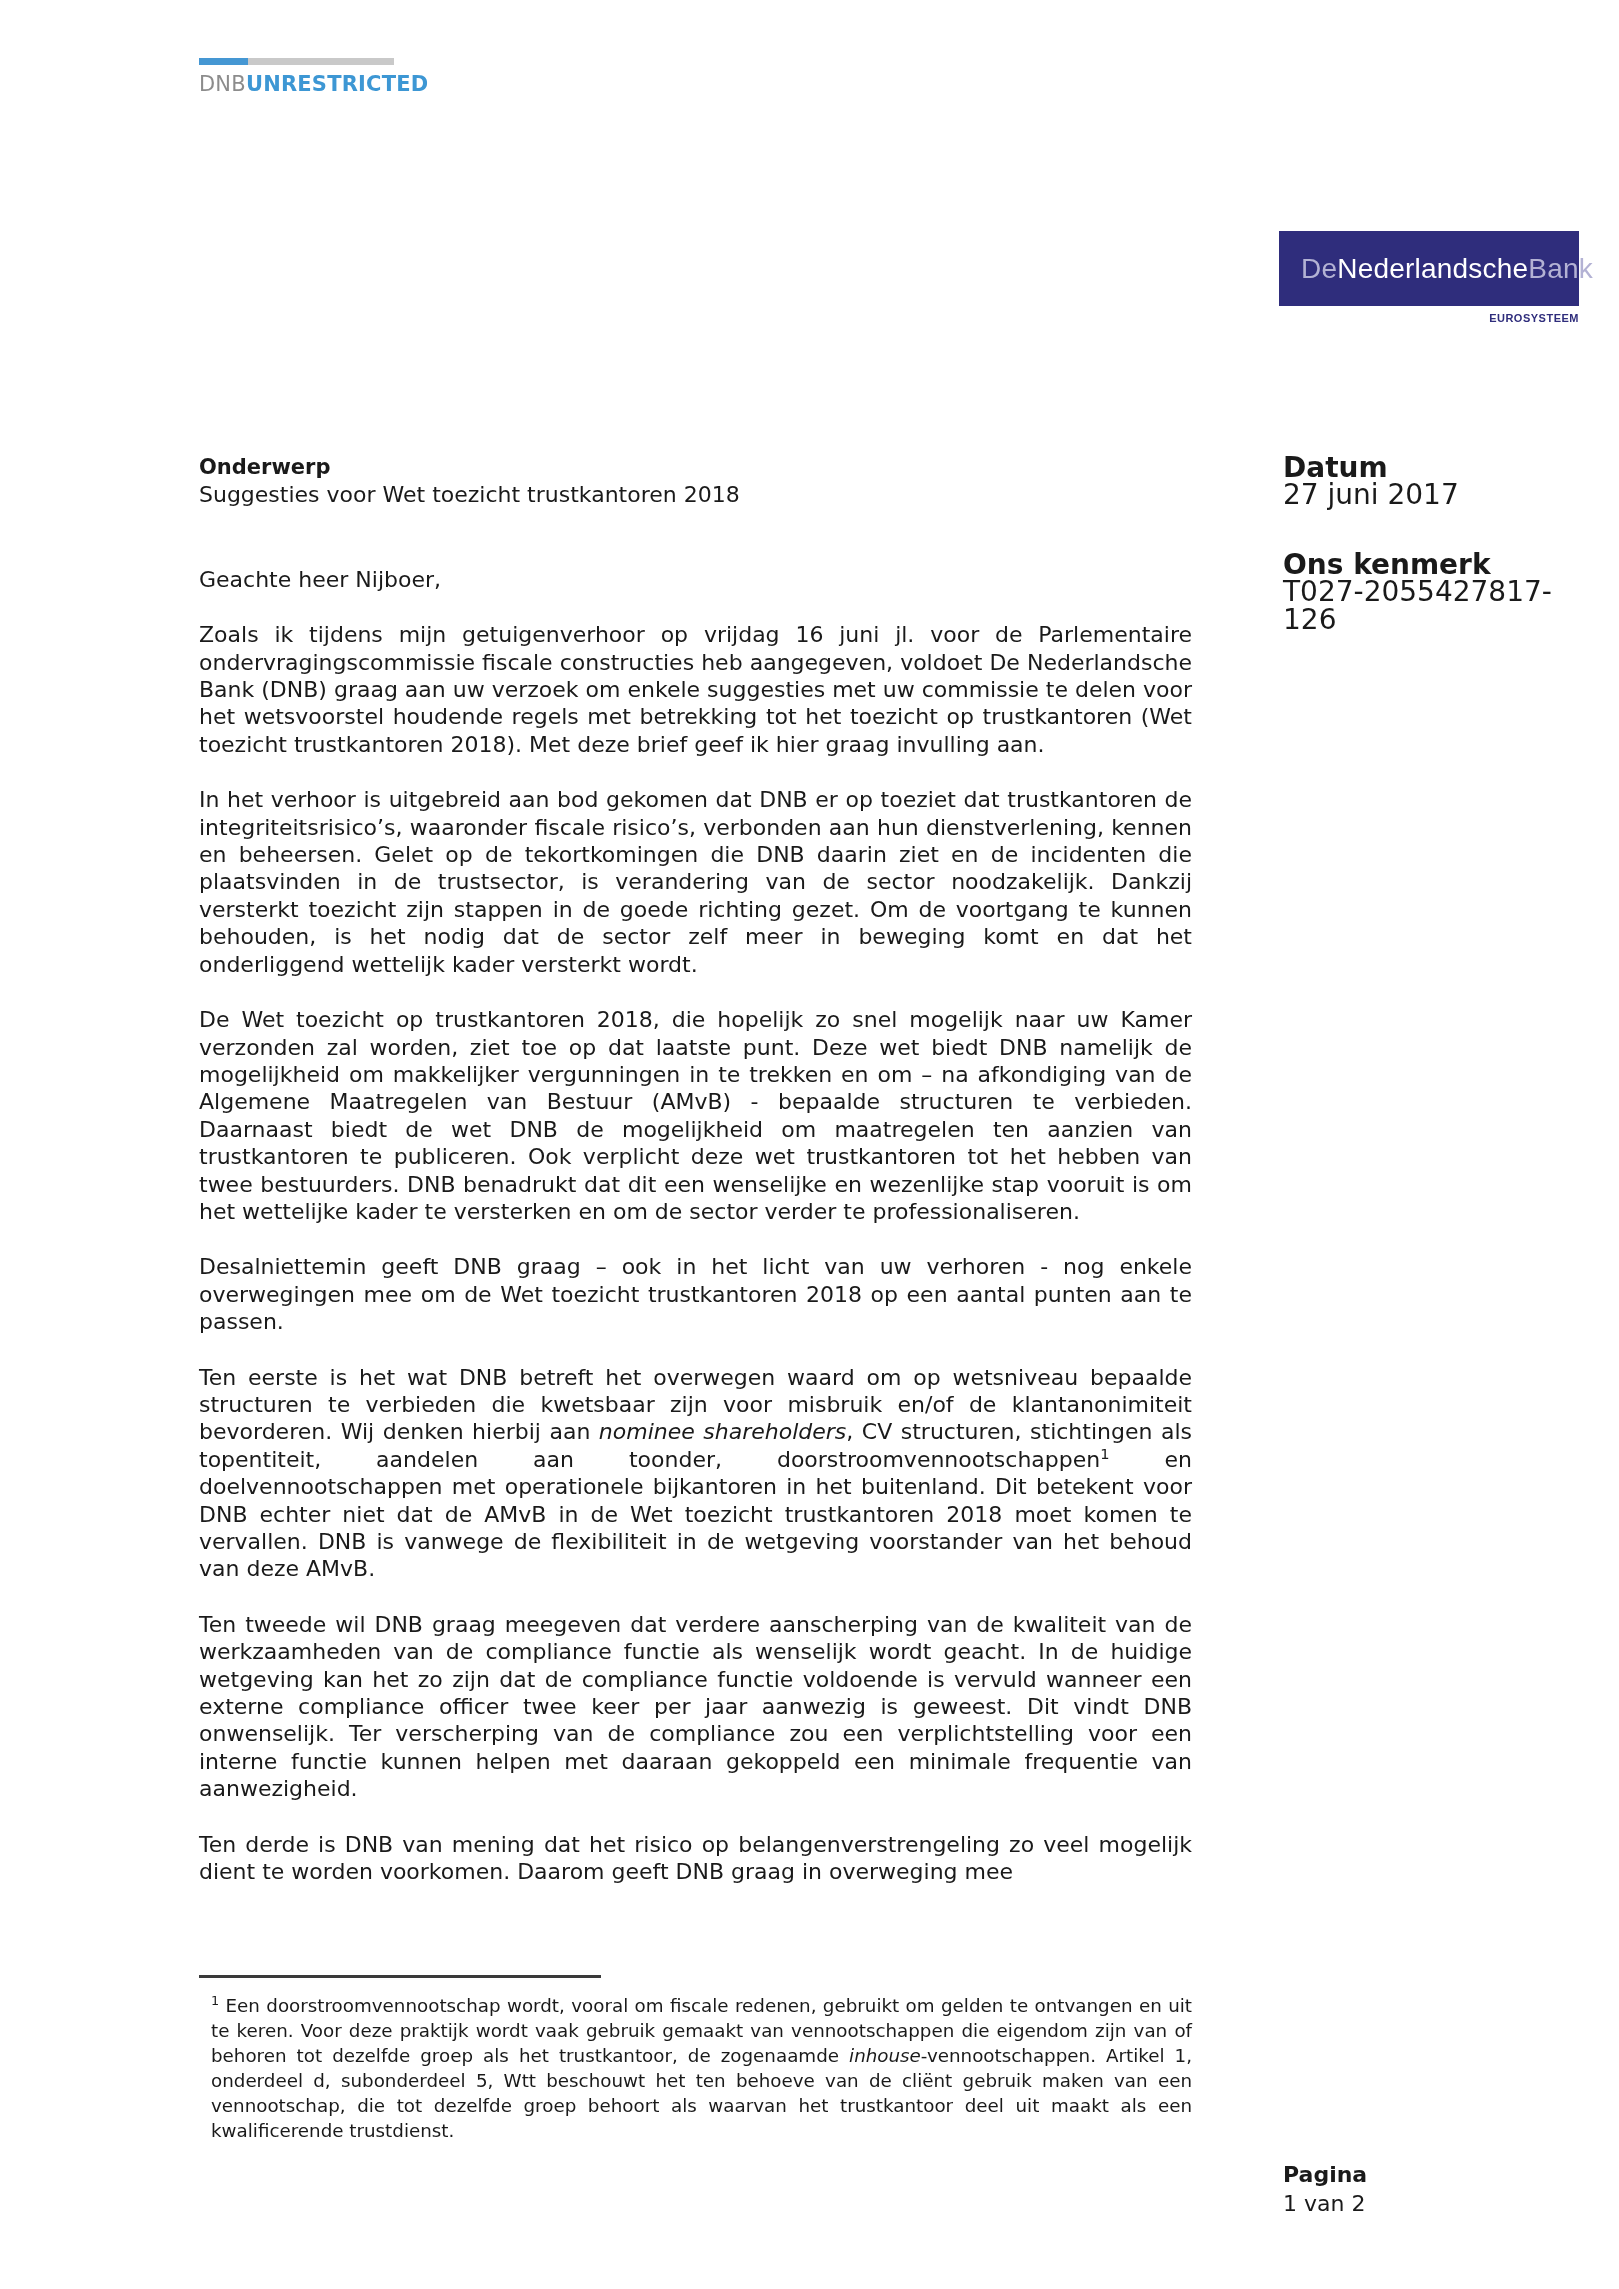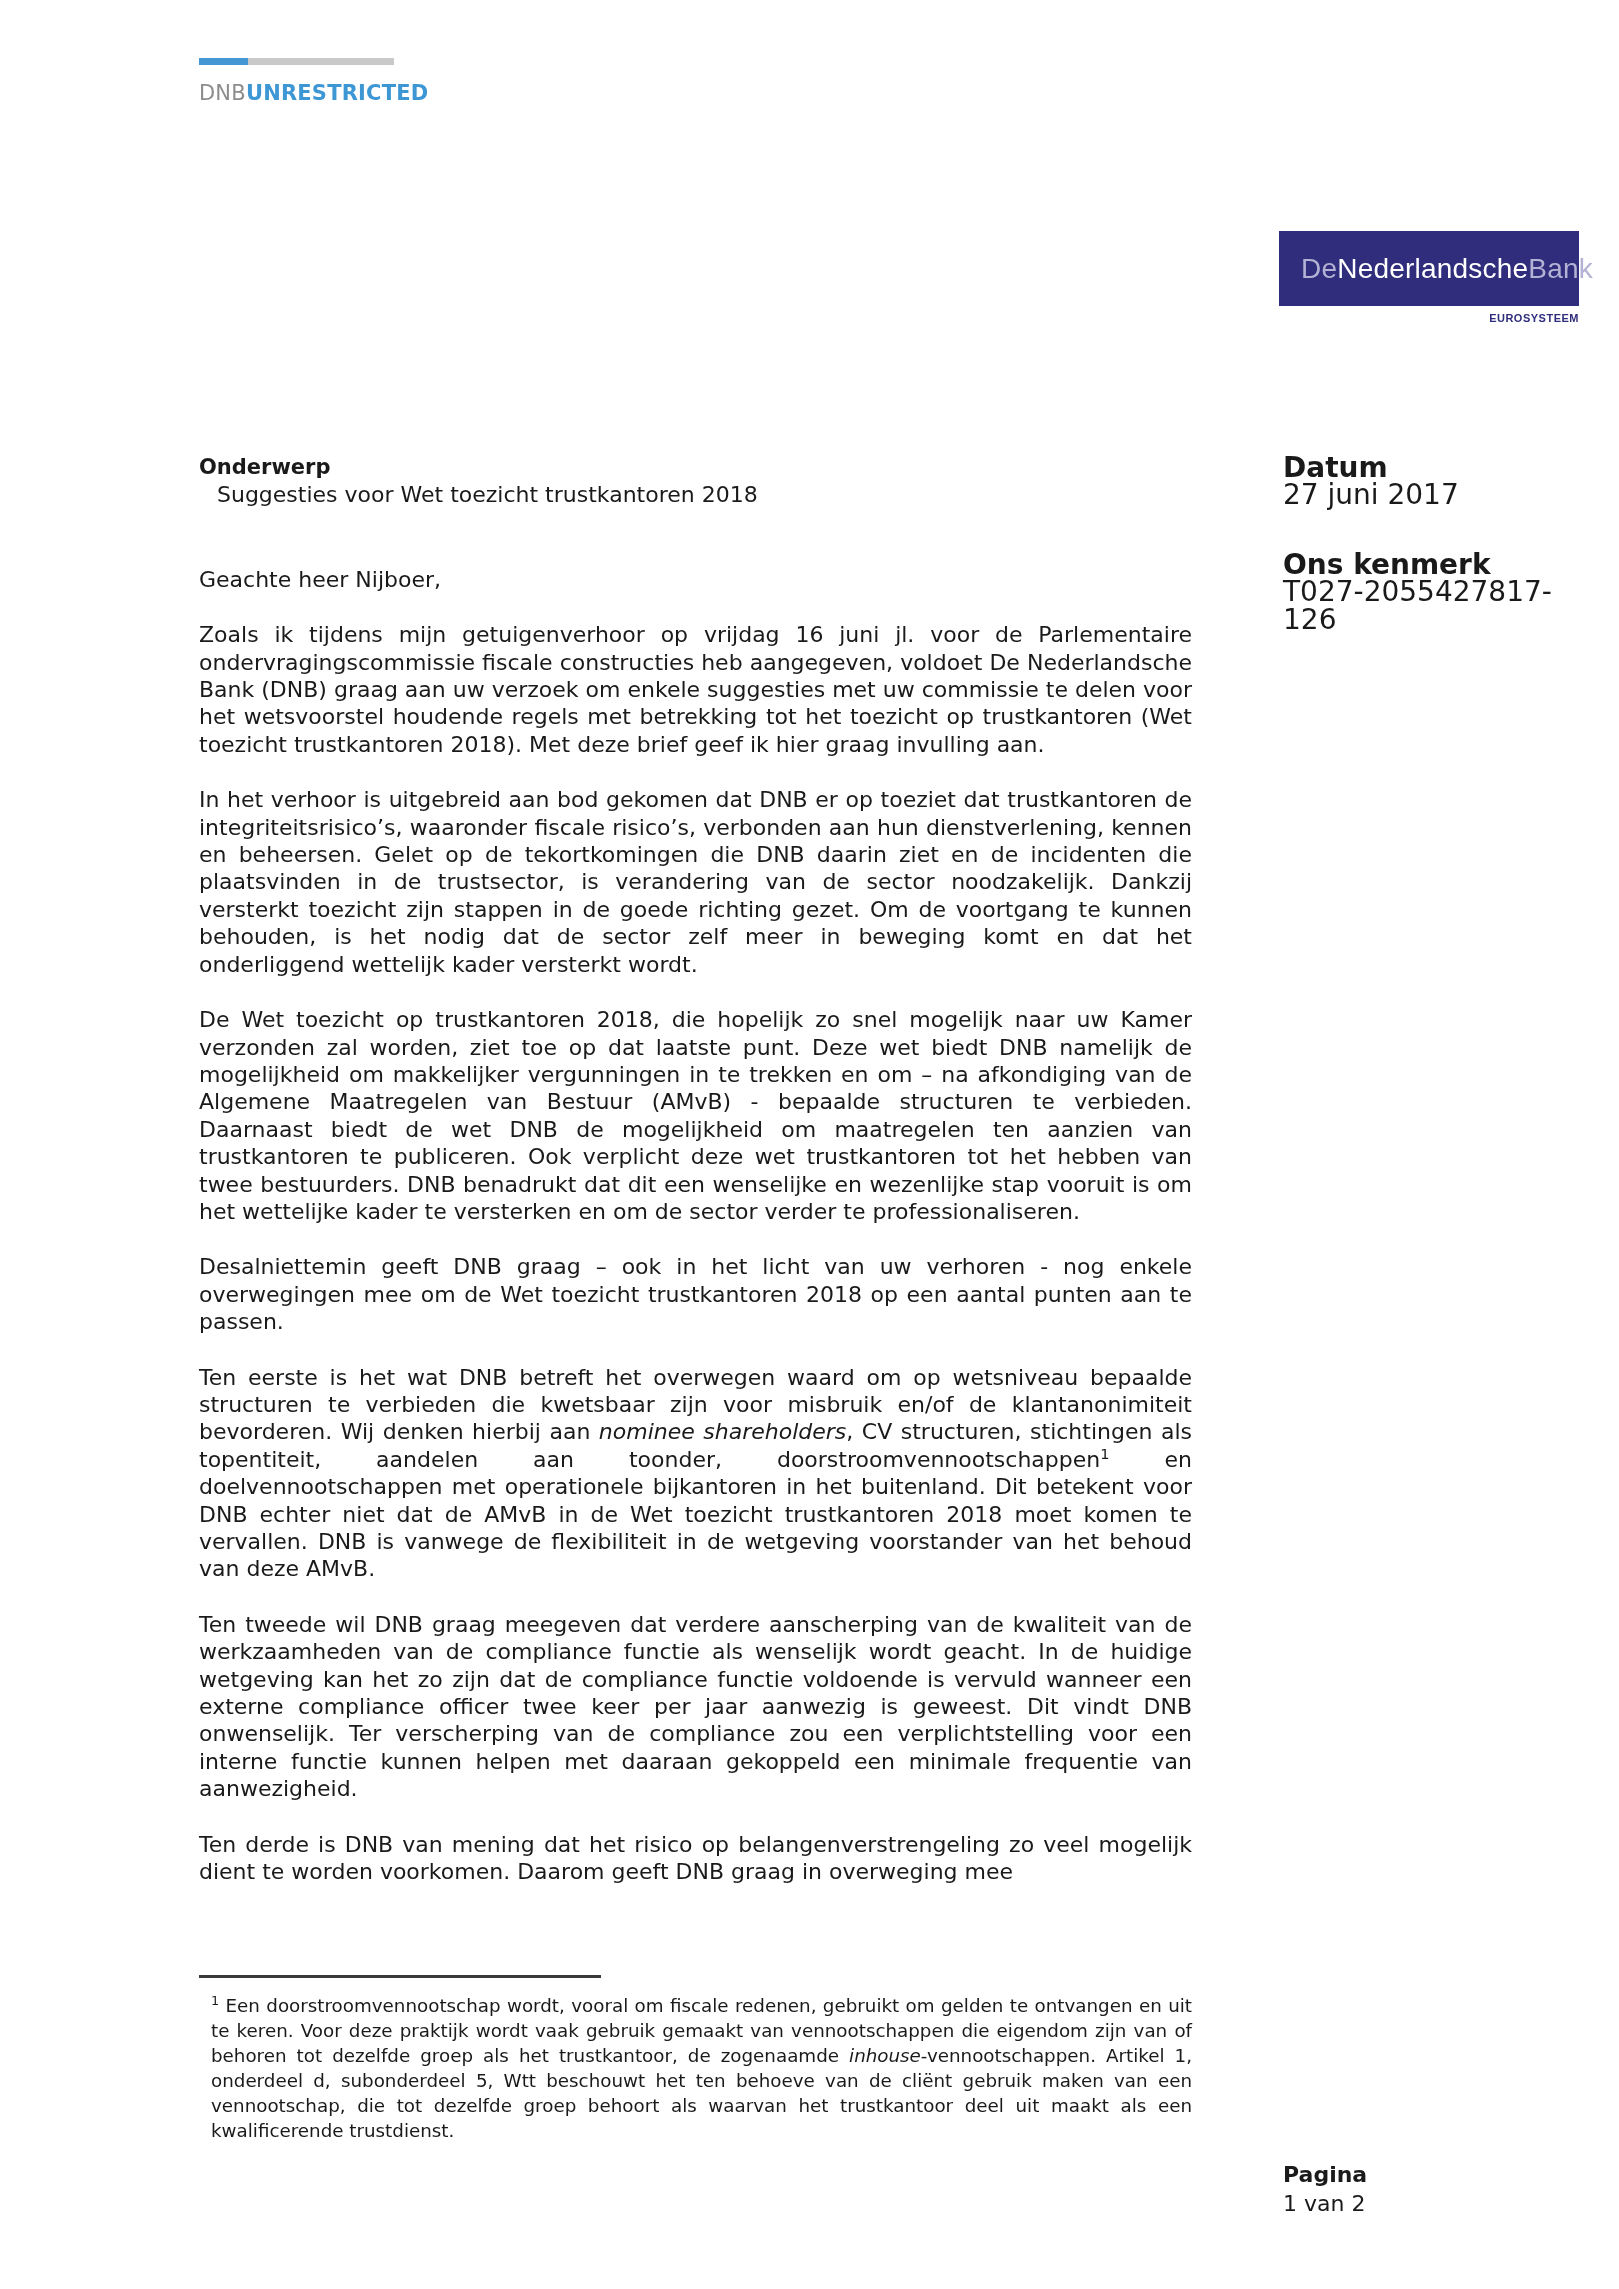--- a/index.html
+++ b/index.html
@@ -11,21 +11,21 @@
     font-family:"DejaVu Sans", sans-serif;
     color:#1a1a1a;
     overflow:hidden;
   }
 
   
   .classification { position:absolute; left:199px; top:58px; width:196px; }
   .class-bar { display:flex; height:7.3px; width:195px; }
   .class-bar .bar-blue { width:49px; background:#4597d3; }
   .class-bar .bar-gray { flex:1; background:#c9c9c9; }
-  .class-text { margin-top:16px; font-size:21px; letter-spacing:0.2px; white-space:nowrap; }
+  .class-text { margin-top:7px; font-size:21px; letter-spacing:0.2px; white-space:nowrap; }
   .class-text .dnb { color:#8c8c8c; font-weight:400; }
   .class-text .unrestricted { color:#3d97d4; font-weight:700; }
 
   
   .logo { position:absolute; left:1279px; top:231px; width:300px; }
   .logo-box {
     background:#2f2d7c; height:75px; width:300px;
     display:flex; align-items:center; justify-content:center;
     font-family:"Liberation Sans", sans-serif;
     font-size:28px; letter-spacing:0.2px; white-space:nowrap;padding-left:36px;
@@ -38,21 +38,21 @@
     font-weight:700; font-size:11px; letter-spacing:0.5px;
     color:#2f2d7c;
   }
 
   
   .content {
     position:absolute; left:199px; top:454px; width:993px;
     font-size:22px; line-height:27.4px; text-align:justify;
   }
   .subject-label { font-weight:700; font-size:21px; line-height:27.4px; text-align:left; }
-  .subject-line { font-size:22px; line-height:27.4px; text-align:left;margin-left:18px; }
+  .subject-line { font-size:22px; line-height:27.4px; text-align:left; }
   .salutation { margin-top:57px; text-align:left; }
   .para { margin-top:28px; }
   .para i { font-style:italic; }
   sup.fn-ref { font-size:14.6px; line-height:0; vertical-align:super; }
 
   
   .meta { position:absolute; left:1283px; top:454px; width:320px; font-size:28px; line-height:27.4px; }
   .meta-label { font-weight:700; }
   .meta-gap { height:42px; }
 

